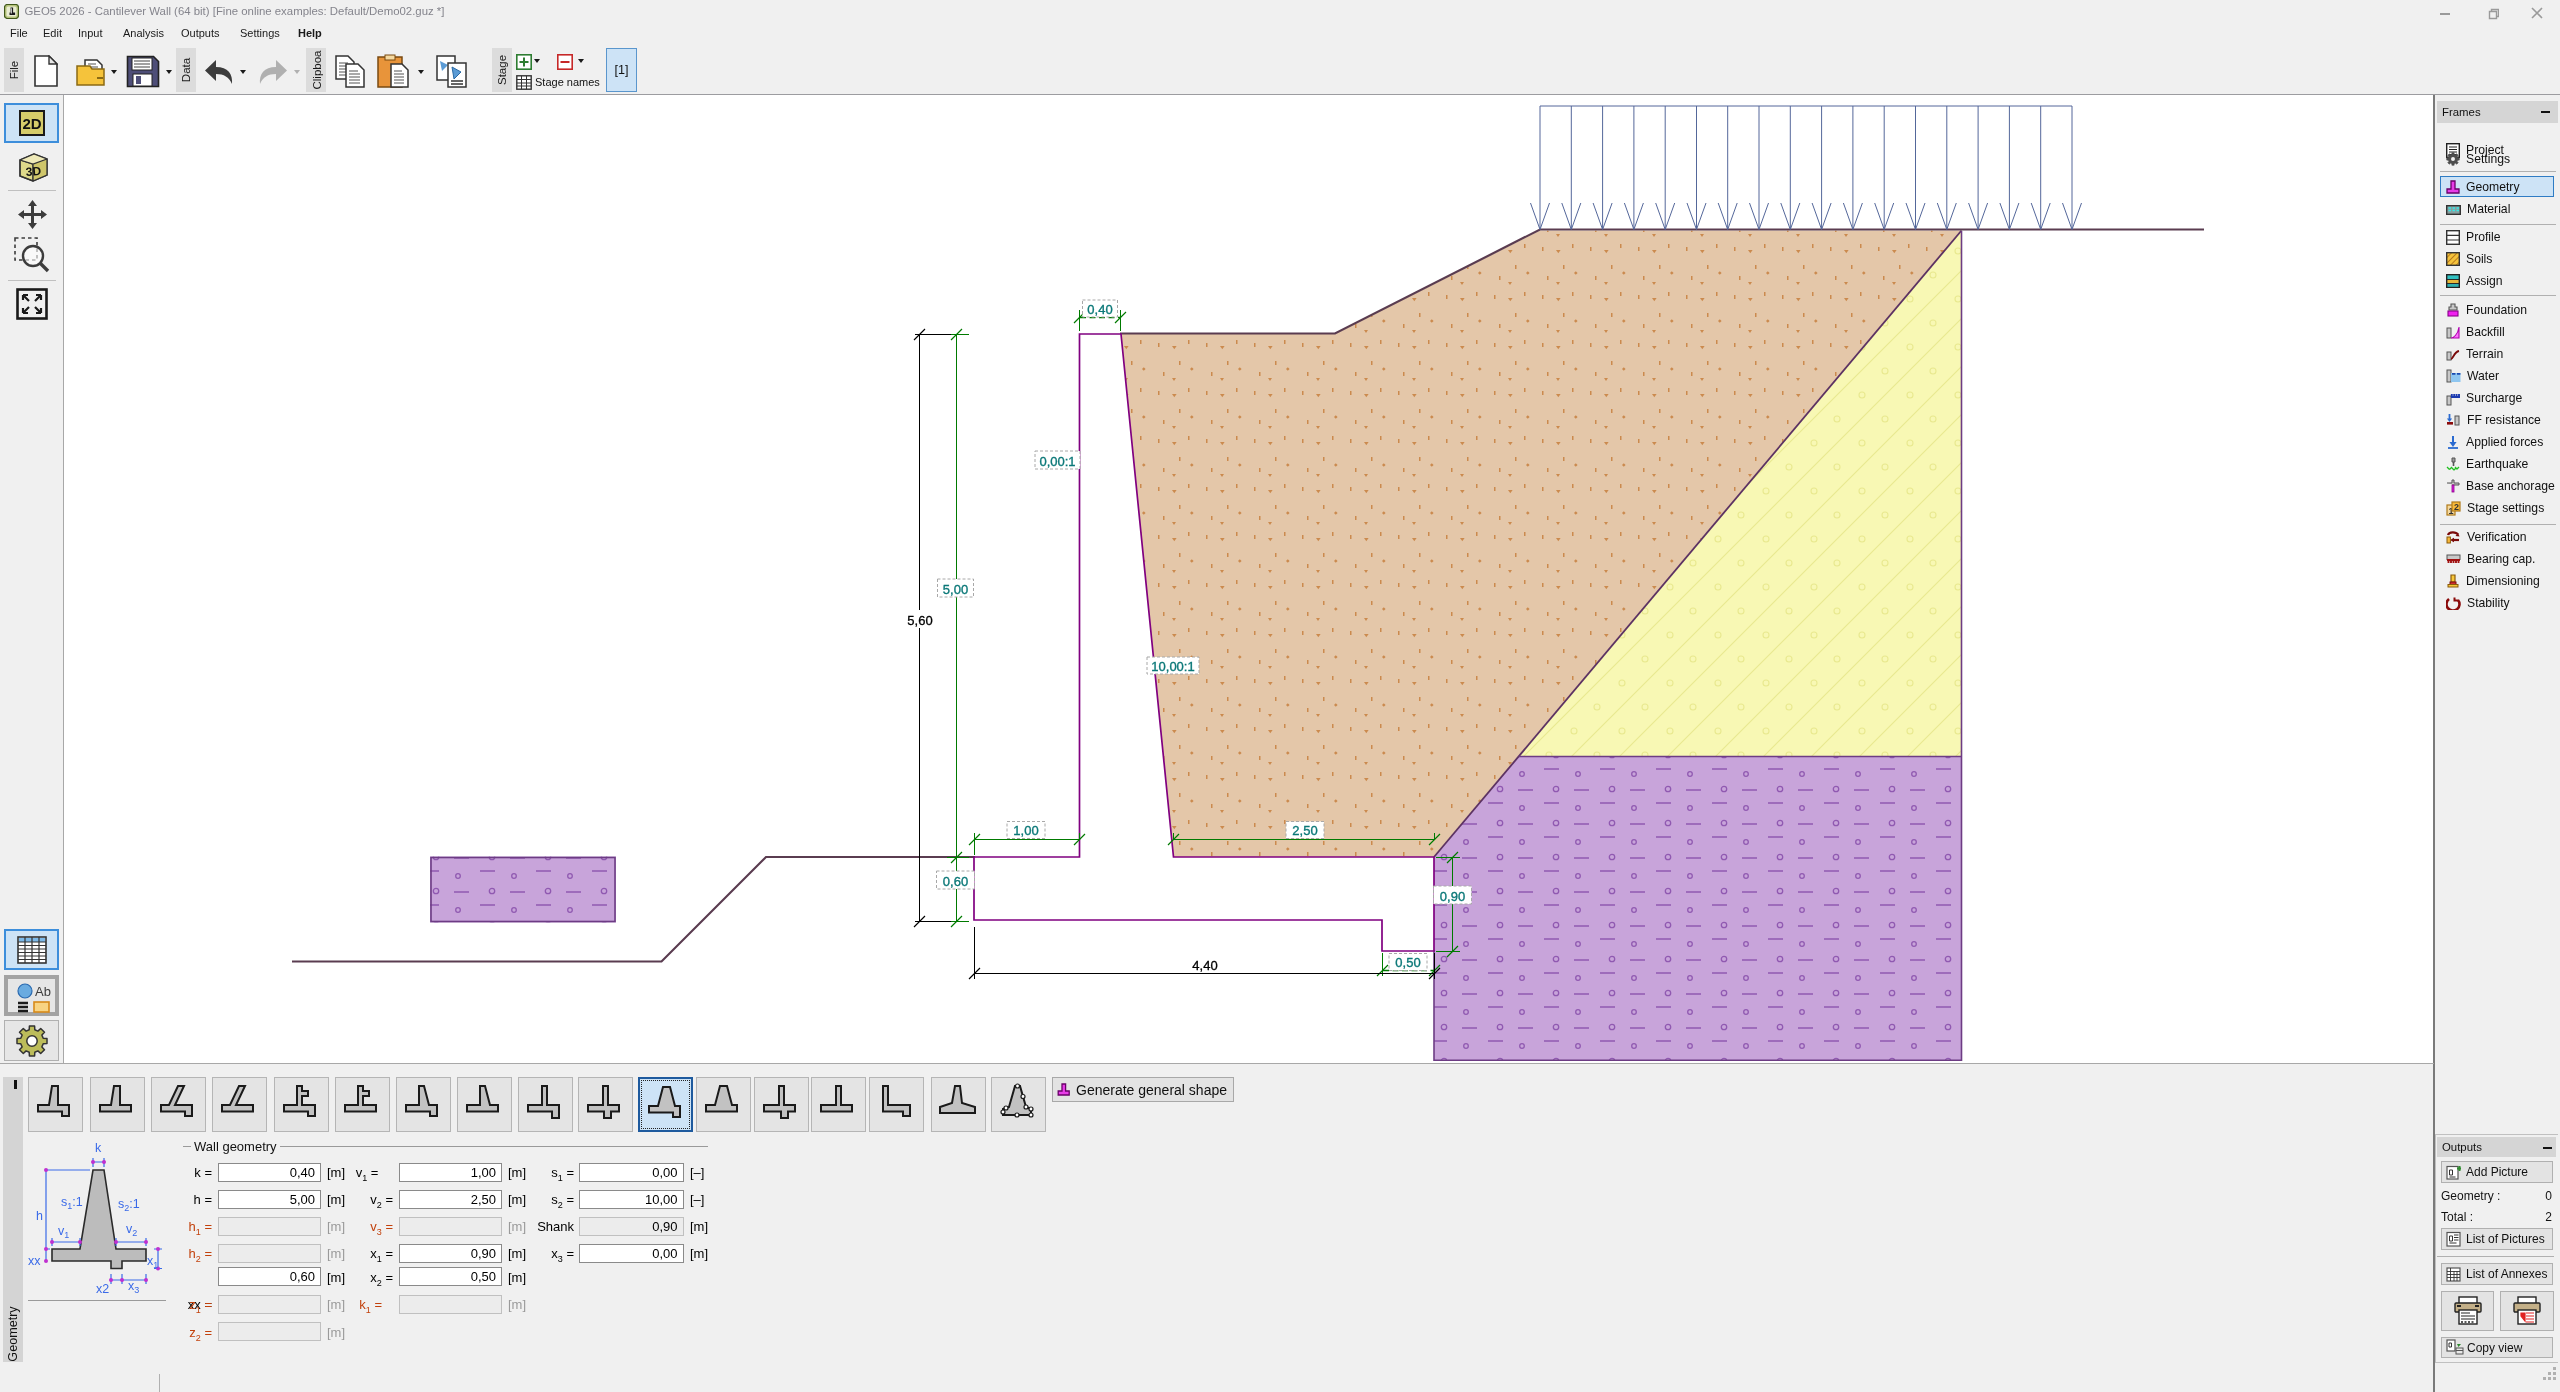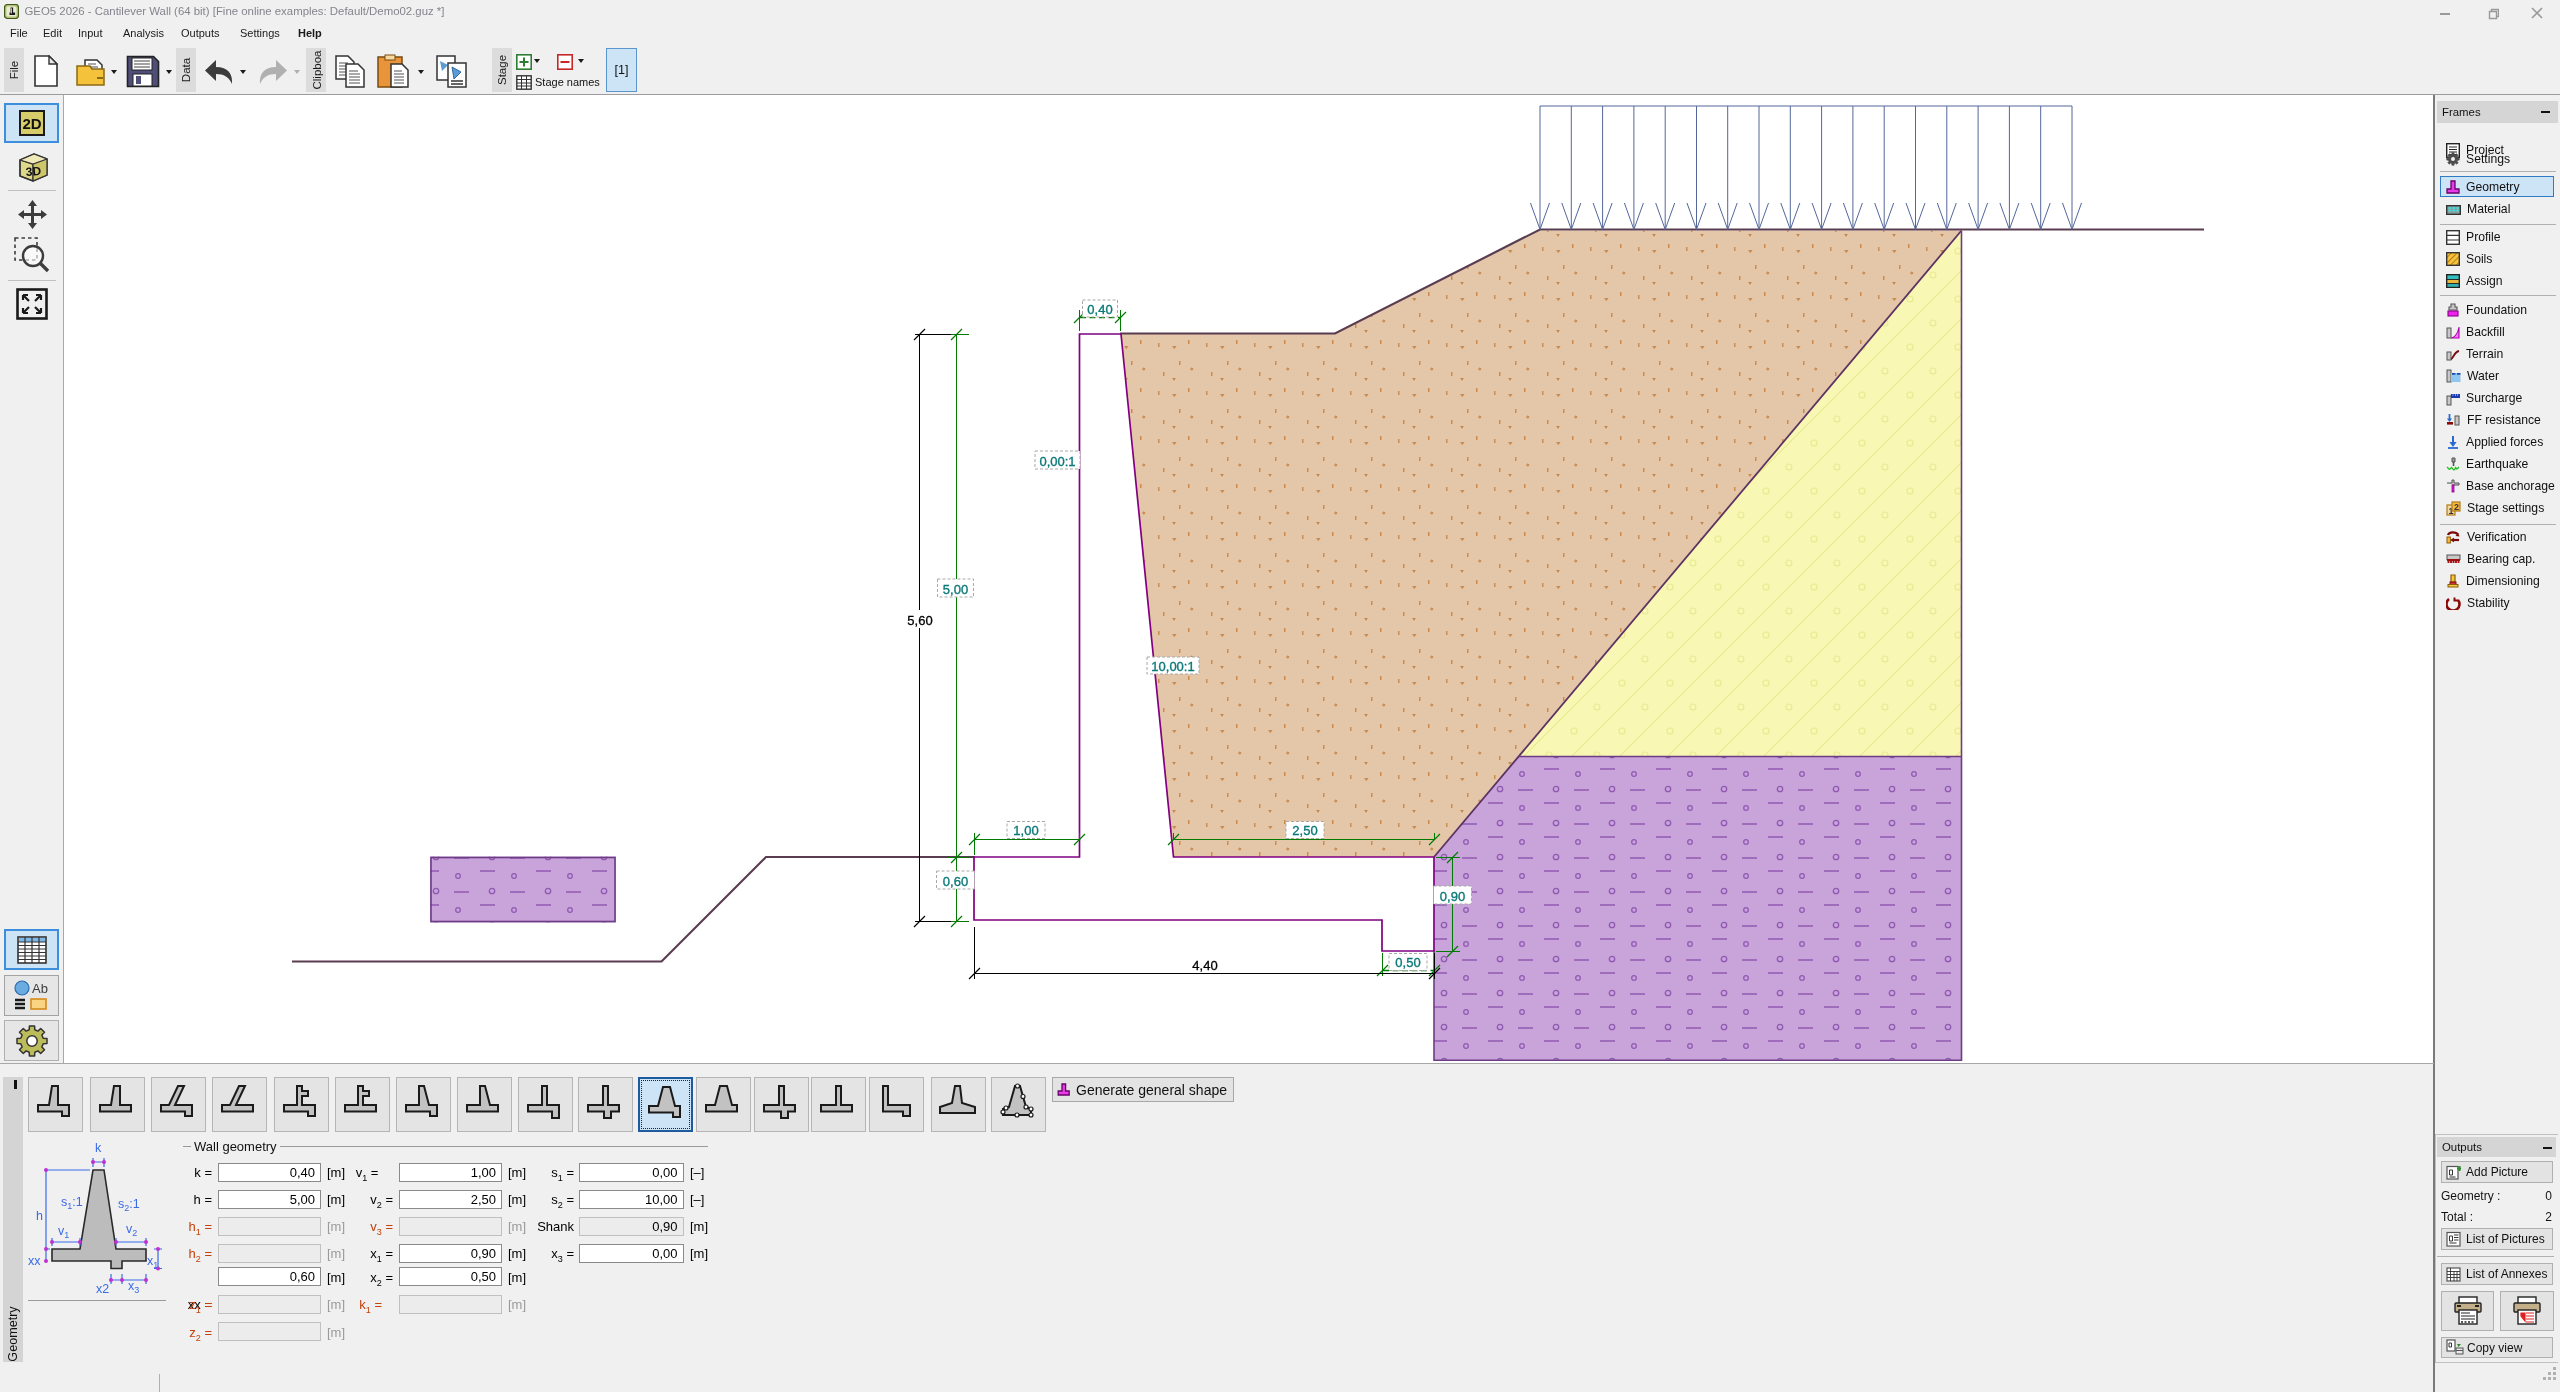--- a/index.html
+++ b/index.html
@@ -384,21 +384,21 @@
 
   <div class="abs" style="left:4px;top:929px;width:55px;height:41px;background:#cde3f6;border:2px solid #3d8edb;box-sizing:border-box;display:flex;align-items:center;justify-content:center;">
     <svg width="30" height="28">
       <rect x="1" y="1" width="28" height="26" fill="#fff" stroke="#333" stroke-width="1.6"></rect>
       <rect x="2" y="2" width="26" height="4" fill="#7db9e8"></rect>
       <path d="M1 6 h28 M1 9.5 h28 M1 13 h28 M1 16.5 h28 M1 20 h28 M1 23.5 h28" stroke="#333" stroke-width="1"></path>
       <path d="M8 1 v26 M15 1 v26 M22 1 v26" stroke="#333" stroke-width="1.2"></path>
     </svg>
   </div>
 
-  <div class="abs" style="left:4px;top:975px;width:55px;height:41px;background:#e6e6e6;border:1px solid #a3a3a3;box-sizing:border-box;">
+  <div class="abs" style="left:4px;top:975px;width:55px;height:41px;background:#e6e6e6;border:4px solid #a3a3a3;box-sizing:border-box;">
     <svg width="53" height="39">
       <circle cx="17" cy="12" r="7" fill="#6aabe0" stroke="#2a6ab0" stroke-width="1.2"></circle>
       <text x="27" y="17" font-size="13" fill="#3c3c3c" font-family="Liberation Sans">Ab</text>
       <path d="M10 24 h10 M10 28 h10 M10 32 h10" stroke="#1a1a1a" stroke-width="2.4"></path>
       <rect x="26" y="23" width="15" height="10" fill="#f8d483" stroke="#d88a1a" stroke-width="1.6"></rect>
     </svg>
   </div>
 
   <div class="abs" style="left:4px;top:1020px;width:55px;height:41px;background:#e6e6e6;border:1px solid #b0b0b0;box-sizing:border-box;display:flex;align-items:center;justify-content:center;">
     <svg width="34" height="34" viewBox="0 0 34 34">

